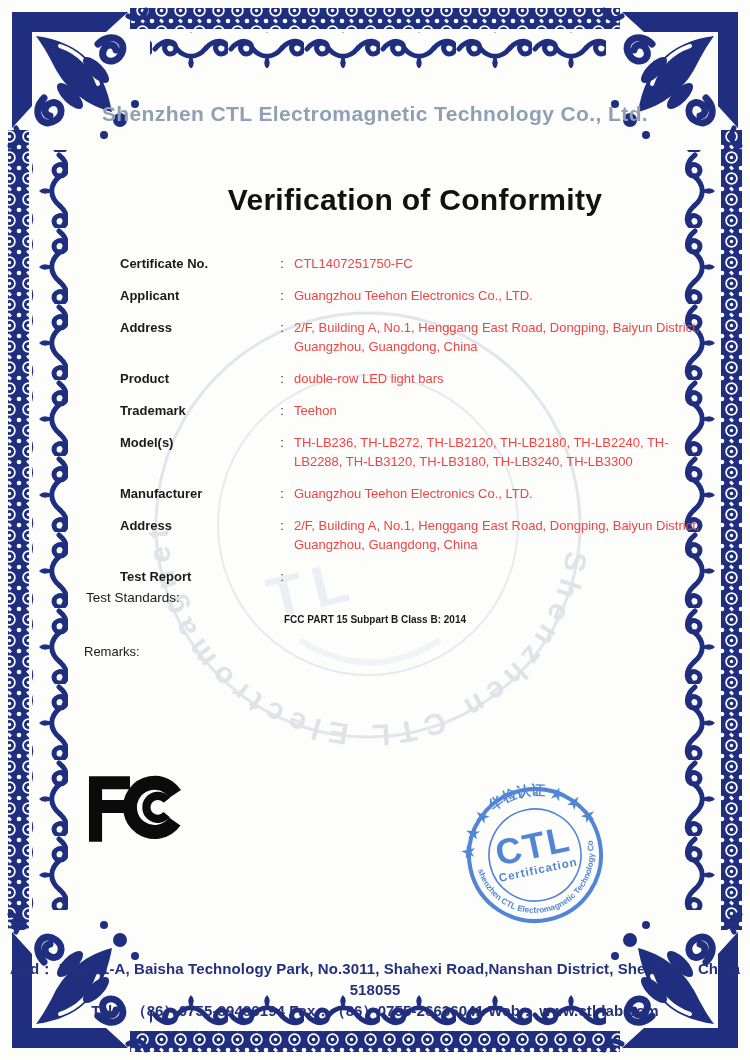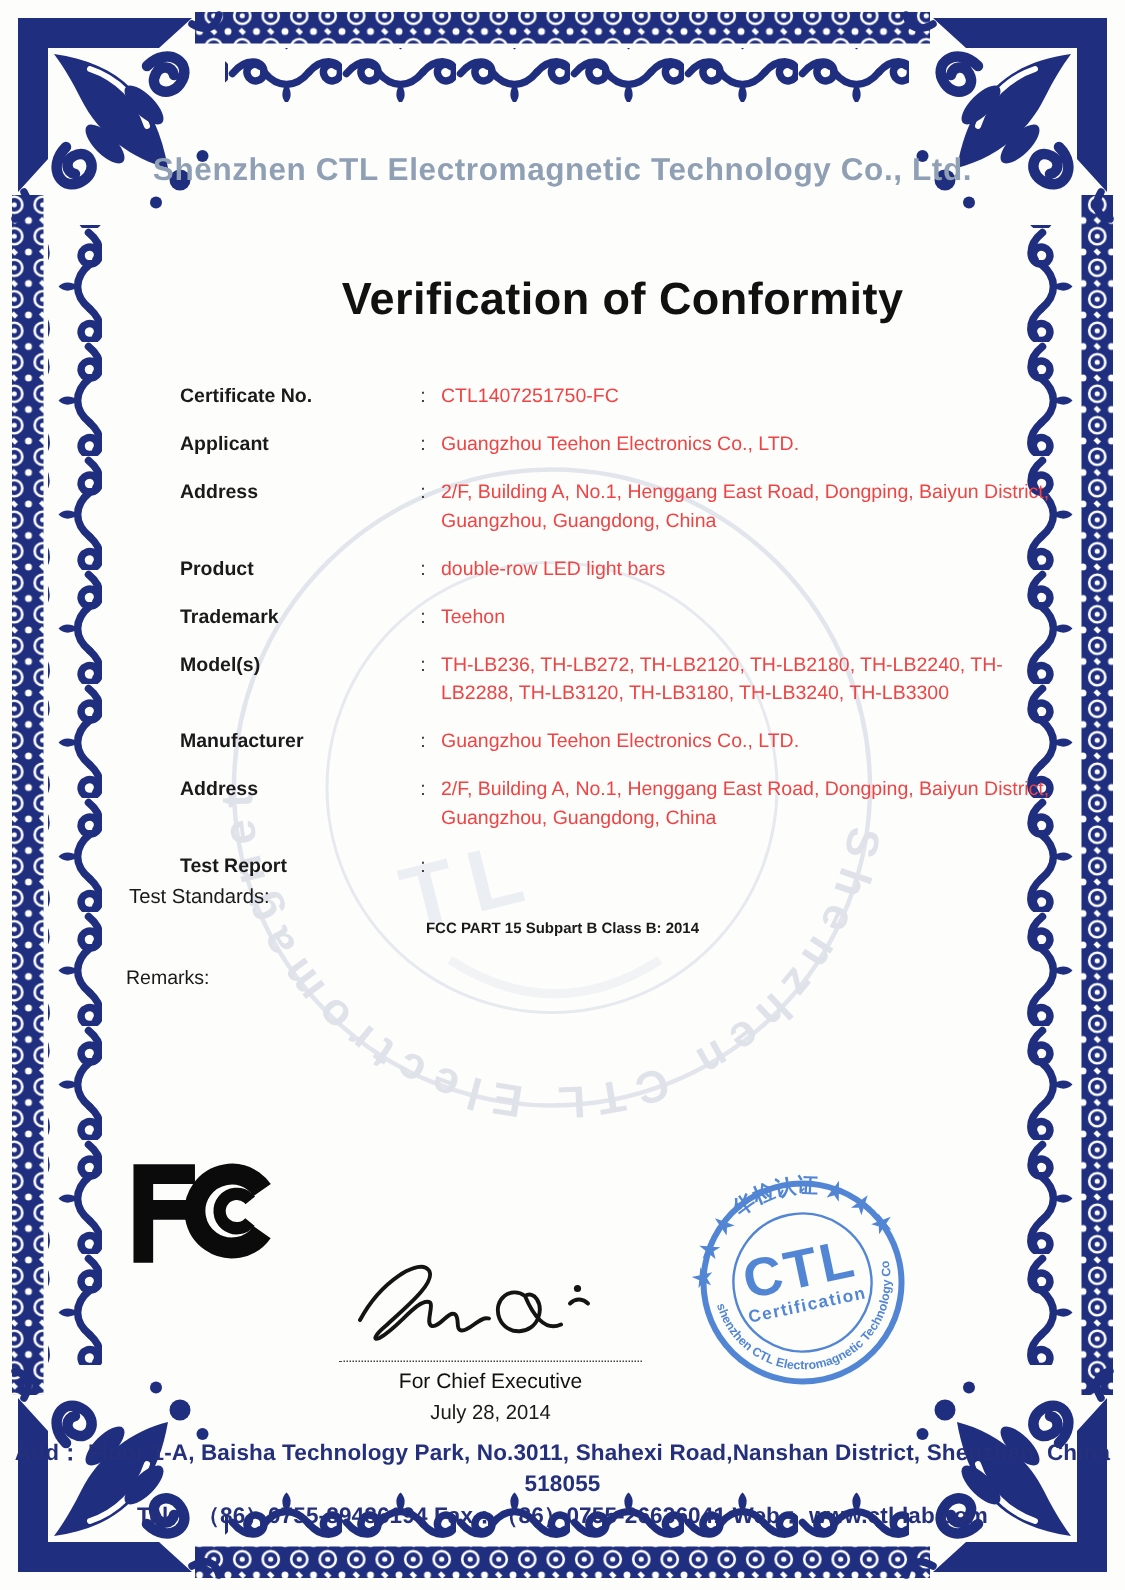--- a/index.html
+++ b/index.html
@@ -192,33 +192,20 @@
   <div class="standards-value">FCC PART 15 Subpart B Class B: 2014</div>
 
   <div class="remarks-label">Remarks:</div>
 
   <svg class="fcc-logo" width="108" height="82" viewBox="0 0 130 100" aria-hidden="true">
     <path d="M4,10 h50 v16 h-34 v13 h28 v16 h-28 v35 h-16 z" fill="#0b0b0b"></path>
     <circle cx="84" cy="48" r="30" fill="none" stroke="#0b0b0b" stroke-width="17" stroke-dasharray="151.8 36.7" transform="rotate(35 84 48)"></circle>
     <circle cx="88" cy="48" r="14" fill="none" stroke="#0b0b0b" stroke-width="10" stroke-dasharray="68.4 19.6" transform="rotate(40 88 48)"></circle>
   </svg>
 
-  <div class="signature-block">
-    <svg width="210" height="72" viewBox="0 0 210 72" aria-hidden="true">
-      <g fill="none" stroke="#141414" stroke-width="2.6" stroke-linecap="round">
-        <path d="M18,52 C32,26 58,10 64,19 C69,27 48,44 35,56 C28,62 26,66 31,64 C44,57 56,38 64,40 C68,41 61,55 66,56 C71,57 77,46 81,48 C85,50 81,59 86,59 C92,59 98,49 104,51"></path>
-        <path d="M128,36 C119,29 106,38 111,51 C116,63 133,62 137,50 C140,41 134,32 128,36 C133,48 141,60 152,55"></path>
-        <path d="M158,41 c4,-4 9,-3 12,0"></path>
-      </g>
-      <circle cx="163" cy="31" r="2.4" fill="#141414"></circle>
-    </svg>
-    <div class="sig-line"></div>
-    <div class="sig-for">For Chief Executive</div>
-    <div class="sig-date">July 28, 2014</div>
-  </div>
 
   <svg class="stamp" width="170" height="150" viewBox="0 0 170 150" aria-hidden="true">
     <defs>
       <path id="stTop" d="M 22,78 A 63,63 0 0 1 148,78"></path>
       <path id="stBot" d="M 26,74 A 59,59 0 0 0 144,74"></path>
     </defs>
     <g transform="rotate(-12 85 75)" opacity="0.88">
       <circle cx="85" cy="75" r="66" fill="none" stroke="#3b76cf" stroke-width="4"></circle>
       <circle cx="85" cy="75" r="46" fill="none" stroke="#3b76cf" stroke-width="1.6"></circle>
       <text font-size="14" font-weight="bold" fill="#3b76cf" font-family="Liberation Sans, sans-serif">

